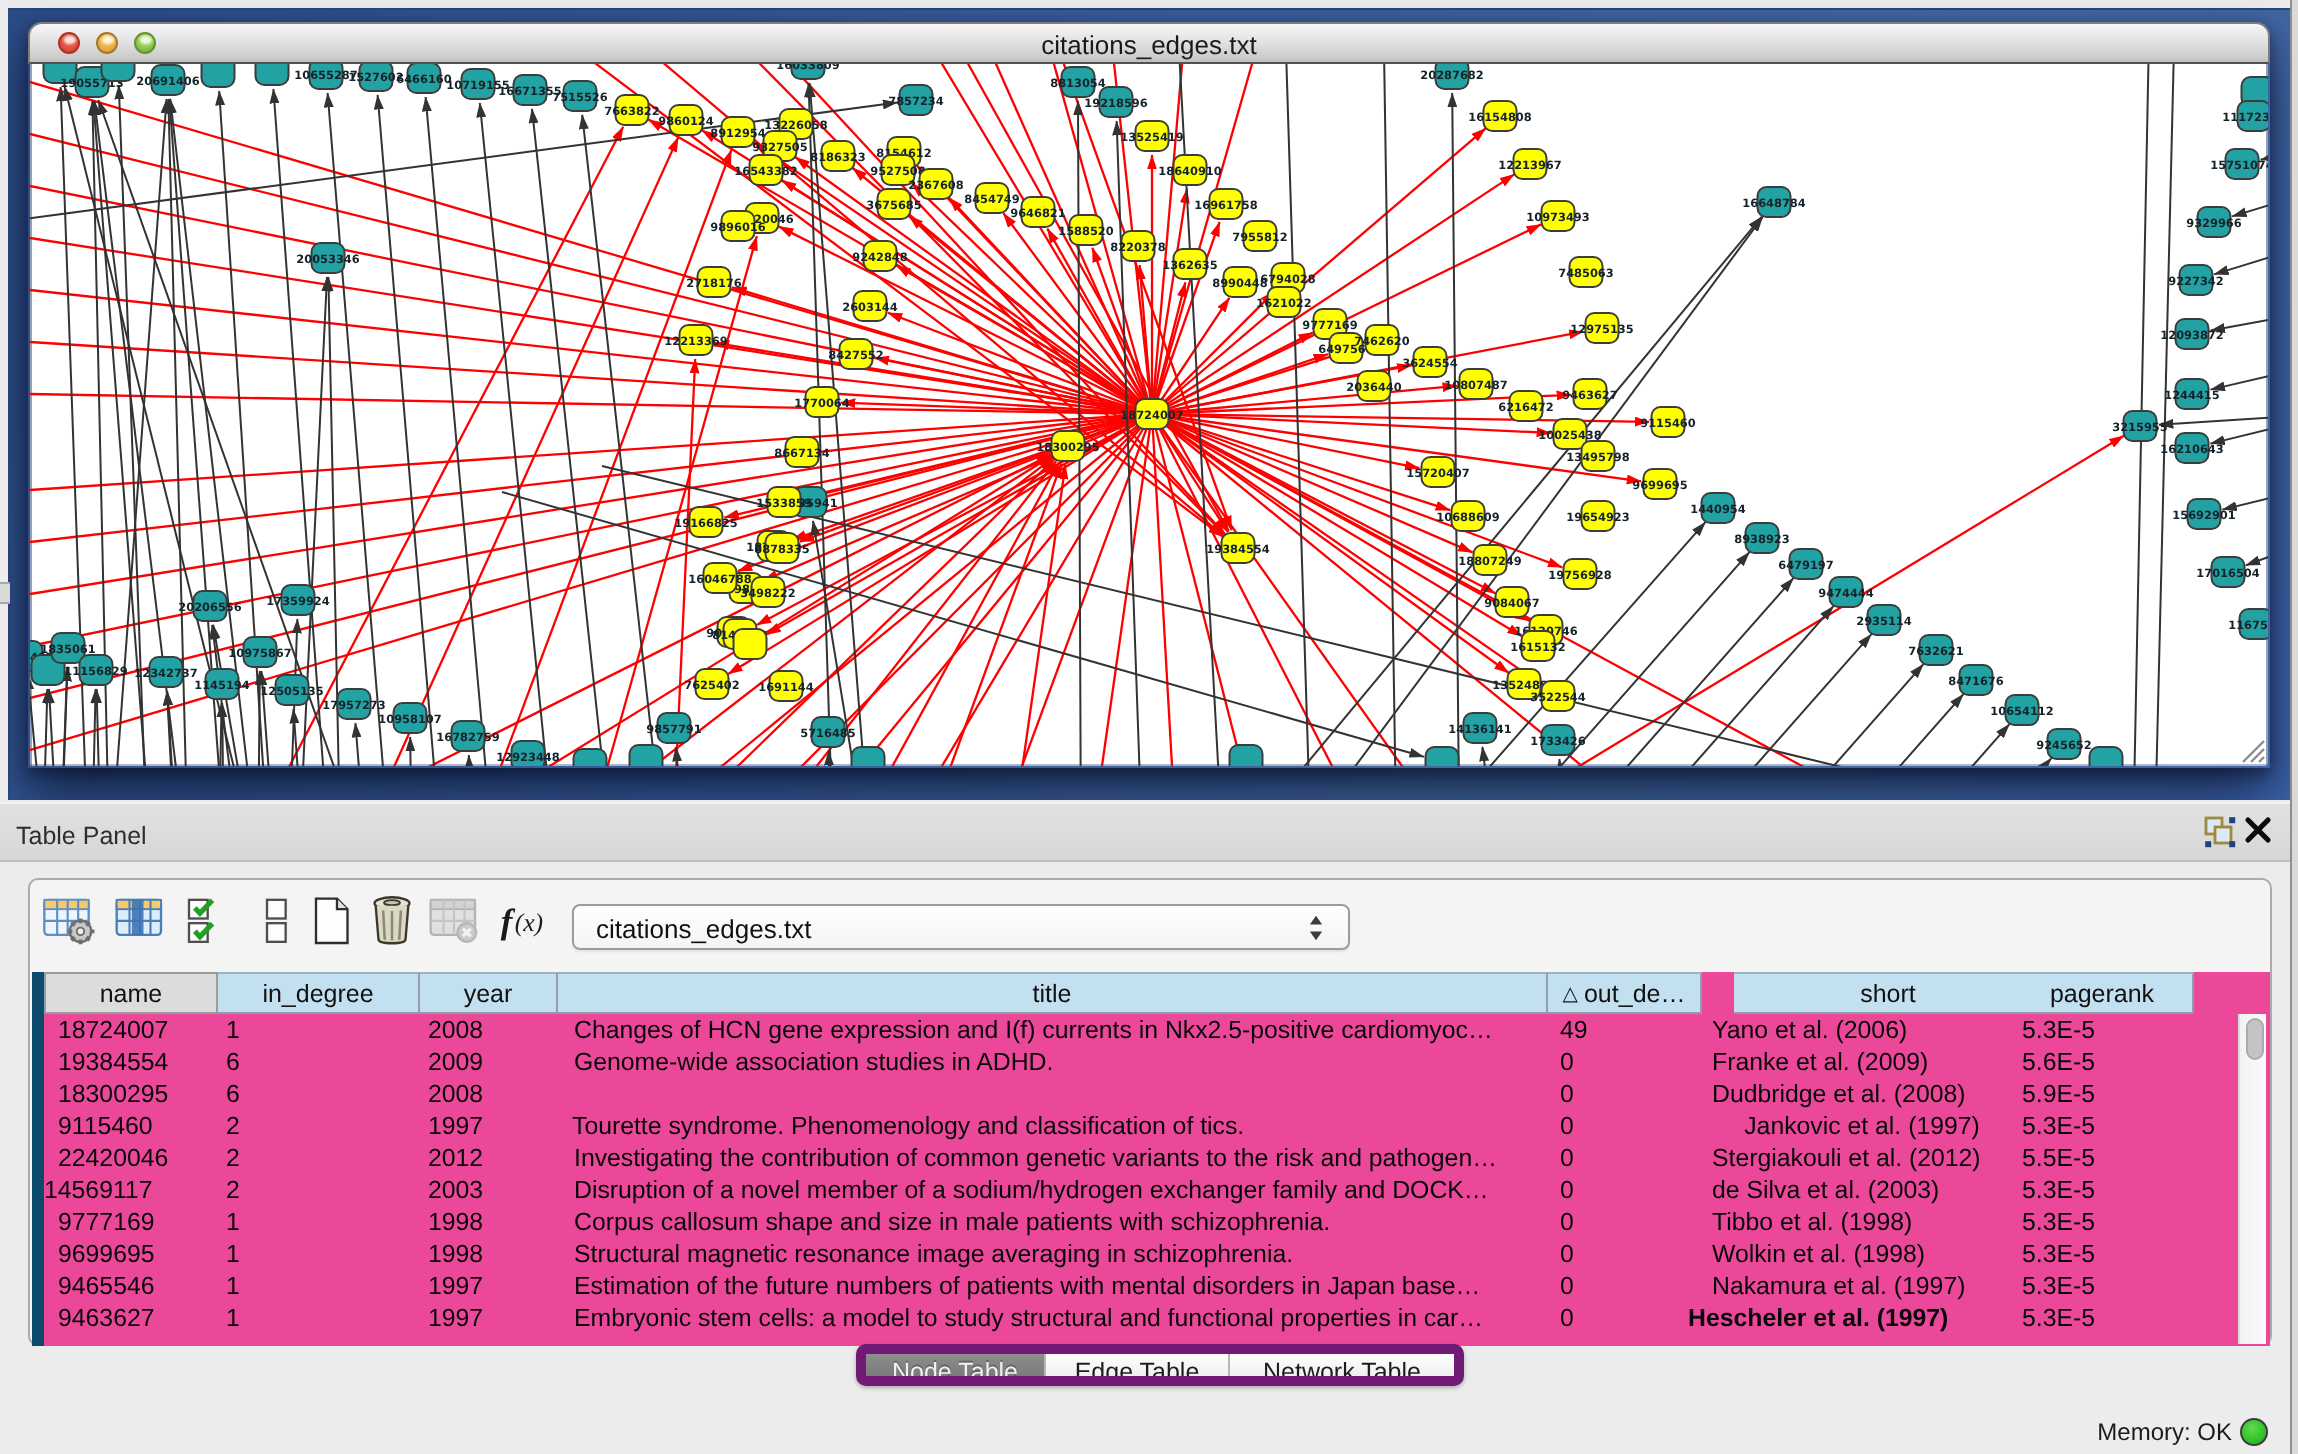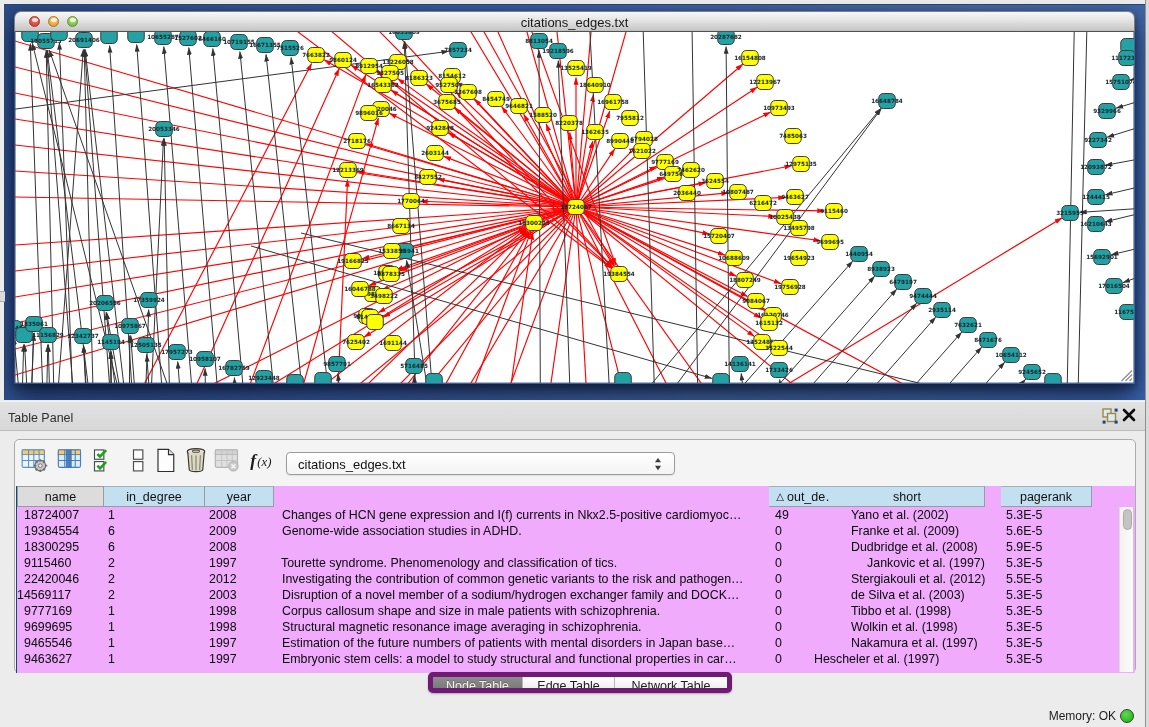--- a/index.html
+++ b/index.html
@@ -52,21 +52,21 @@
   #browser-box { position:absolute; left:14px; top:39px; width:1122px; height:234px;
     background:#f4f4f4; border:1px solid #ababab; border-radius:5px; }
   .tb-icon { position:absolute; top:7px; width:28px; height:28px; }
   #table-select { position:absolute; left:271px; top:12px; width:389px; height:23px;
     background:linear-gradient(#ffffff,#f4f4f4); border:1px solid #9c9c9c; border-radius:4px;
     box-shadow:0 1px 1px rgba(0,0,0,.08); }
   #table-select span.val { position:absolute; left:11px; top:3.5px; font-size:13px; color:#111; }
   #table-select .arrows { position:absolute; right:12px; top:4px; }
 
   #attr-table { position:absolute; left:1px; top:46px; width:1119px; height:187px;
-    background:#f0abfc; overflow:hidden; border-left:1px solid #0c4a6e; }
+    background:#ec4899; overflow:hidden; border-left:6px solid #0c4a6e; }
   .hdr-cell { position:absolute; top:0; height:21px; background:#c3e0f0;
     border-right:1px solid #8f9ea8; border-bottom:1px solid #8f9ea8; border-top:1px solid #9fb2bd;
     font-size:12.5px; color:#111; text-align:center; line-height:20px; }
   .hdr-cell.first { border-left:1px solid #8f9ea8; }
   .hdr-gray { background:#dcdcdc; border-color:#9b9b9b; }
   .row-cell { position:absolute; height:16px; font-size:12.4px; color:#090909;
     white-space:nowrap; overflow:hidden; }
   .sort-glyph { font-size:10px; position:relative; top:-1px; margin-right:3px; }
   #vscroll { position:absolute; right:2px; top:67px; width:14px; height:165px;
     background:linear-gradient(90deg,#f2f2f2,#fbfbfb); border-left:1px solid #dcdcdc; }
@@ -942,29 +942,30 @@
         <span class="val">citations_edges.txt</span>
         <svg class="arrows" width="8" height="14" viewBox="0 0 9 16">
           <path d="M4.5 1 L8 6 L1 6 Z" fill="#3c3c3c"></path>
           <path d="M4.5 15 L8 10 L1 10 Z" fill="#3c3c3c"></path>
         </svg>
       </div>
       <div id="attr-table">
           <div class="hdr-cell hdr-gray first" style="left: 0px; width: 87px;"><span>name</span></div>
           <div class="hdr-cell" style="left: 87px; width: 101px;"><span>in_degree</span></div>
           <div class="hdr-cell" style="left: 188px; width: 69px;"><span>year</span></div>
+          <div class="hdr-cell" style="left: 257px; width: 495px;"><span>title</span></div>
           <div class="hdr-cell" style="left: 752px; width: 77px;"><span class="sort-glyph">△</span><span>out_de…</span></div>
-          <div class="hdr-cell" style="left: 813px; width: 155px;"><span>short</span></div>
+          <div class="hdr-cell" style="left: 845px; width: 155px;"><span>short</span></div>
           <div class="hdr-cell" style="left: 984px; width: 91px;"><span>pagerank</span></div>
           <div class="row-cell" style="left: 7px; top: 22px; width: 80px;">18724007</div>
           <div class="row-cell" style="left: 91px; top: 22px; width: 97px;">1</div>
           <div class="row-cell" style="left: 192px; top: 22px; width: 65px;">2008</div>
           <div class="row-cell" style="left: 265px; top: 22px; width: 487px;">Changes of HCN gene expression and I(f) currents in Nkx2.5-positive cardiomyoc…</div>
           <div class="row-cell" style="left: 758px; top: 22px; width: 71px;">49</div>
-          <div class="row-cell" style="left: 834px; top: 22px; width: 150px;">Yano et al. (2002)</div>
+          <div class="row-cell" style="left: 834px; top: 22px; width: 150px;">Yano et al. (2006)</div>
           <div class="row-cell" style="left: 989px; top: 22px; width: 86px;">5.3E-5</div>
           <div class="row-cell" style="left: 7px; top: 38px; width: 80px;">19384554</div>
           <div class="row-cell" style="left: 91px; top: 38px; width: 97px;">6</div>
           <div class="row-cell" style="left: 192px; top: 38px; width: 65px;">2009</div>
           <div class="row-cell" style="left: 265px; top: 38px; width: 487px;">Genome-wide association studies in ADHD.</div>
           <div class="row-cell" style="left: 758px; top: 38px; width: 71px;">0</div>
           <div class="row-cell" style="left: 834px; top: 38px; width: 150px;">Franke et al. (2009)</div>
           <div class="row-cell" style="left: 989px; top: 38px; width: 86px;">5.6E-5</div>
           <div class="row-cell" style="left: 7px; top: 54px; width: 80px;">18300295</div>
           <div class="row-cell" style="left: 91px; top: 54px; width: 97px;">6</div>
@@ -1012,21 +1013,21 @@
           <div class="row-cell" style="left: 192px; top: 150px; width: 65px;">1997</div>
           <div class="row-cell" style="left: 265px; top: 150px; width: 487px;">Estimation of the future numbers of patients with mental disorders in Japan base…</div>
           <div class="row-cell" style="left: 758px; top: 150px; width: 71px;">0</div>
           <div class="row-cell" style="left: 834px; top: 150px; width: 150px;">Nakamura et al. (1997)</div>
           <div class="row-cell" style="left: 989px; top: 150px; width: 86px;">5.3E-5</div>
           <div class="row-cell" style="left: 7px; top: 166px; width: 80px;">9463627</div>
           <div class="row-cell" style="left: 91px; top: 166px; width: 97px;">1</div>
           <div class="row-cell" style="left: 192px; top: 166px; width: 65px;">1997</div>
           <div class="row-cell" style="left: 265px; top: 166px; width: 487px;">Embryonic stem cells: a model to study structural and functional properties in car…</div>
           <div class="row-cell" style="left: 758px; top: 166px; width: 71px;">0</div>
-          <div class="row-cell" style="left: 797px; top: 166px; width: 150px;">Hescheler et al. (1997)</div>
+          <div class="row-cell" style="left: 822px; top: 166px; width: 150px; font-weight: bold;">Hescheler et al. (1997)</div>
           <div class="row-cell" style="left: 989px; top: 166px; width: 86px;">5.3E-5</div>
         </div>
       <div id="vscroll">
         <div class="thumb"></div>
       </div>
     </div>
 
     <div id="tab-bar">
         <div class="tab-seg active" style="width: 90px;">Node Table</div>
         <div class="tab-seg" style="width: 92px;">Edge Table</div>

